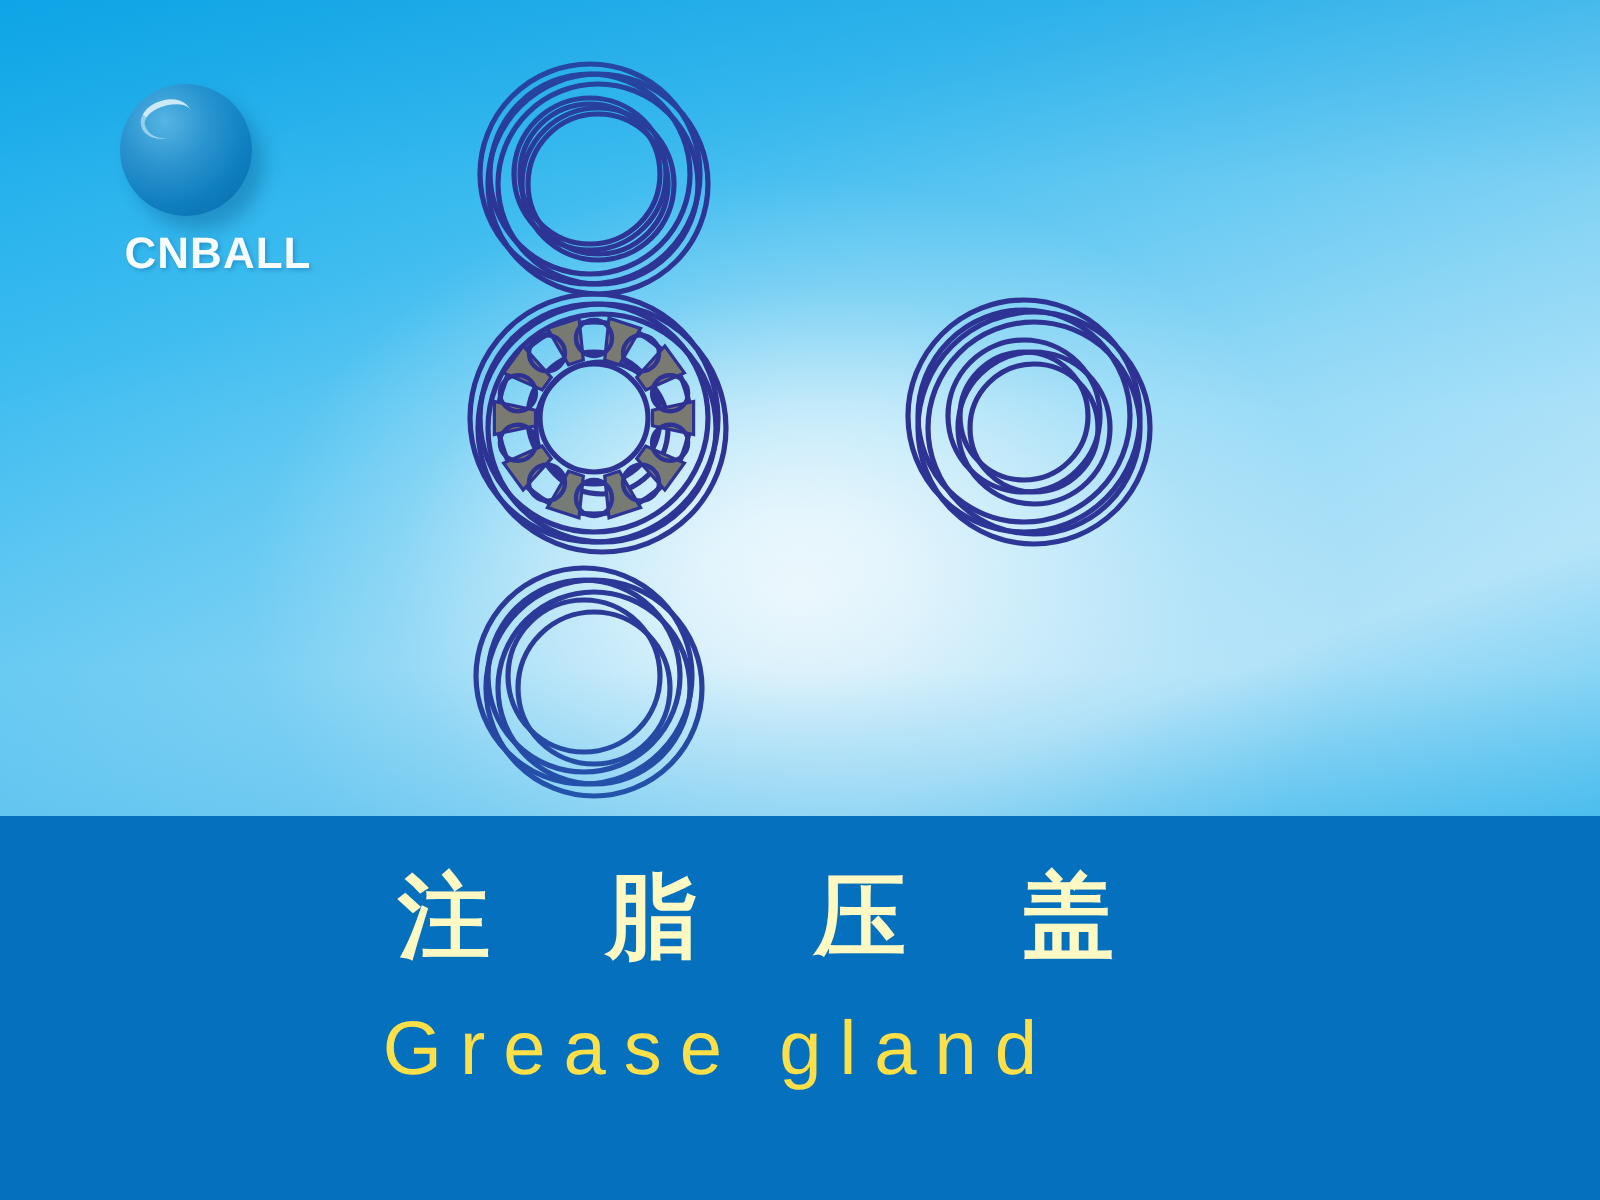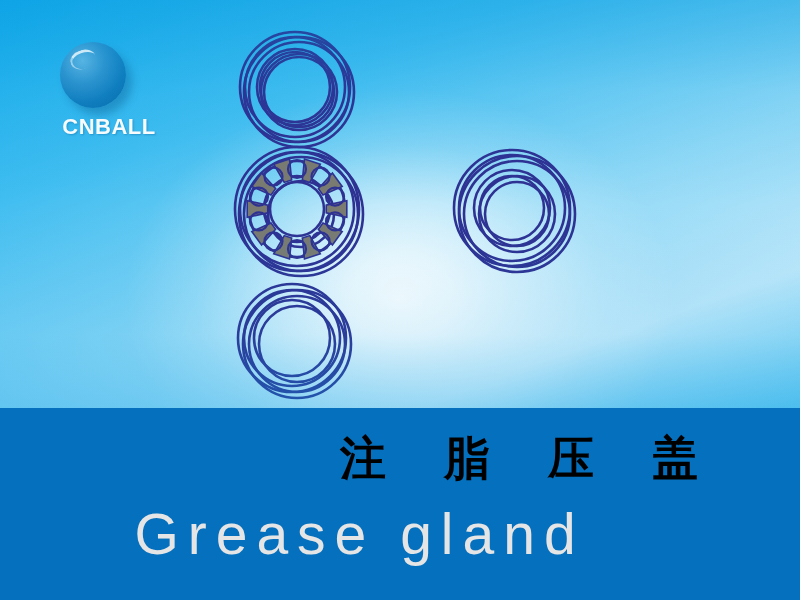--- a/index.html
+++ b/index.html
@@ -111,39 +111,39 @@
     top: 408px;
     width: 800px;
     height: 192px;
     background: #0470be;
   }
   .caption-cn {
     position: absolute;
     left: 0;
     top: 26px;
     width: 756px;
-    text-align: right;
-    color: #000000;
+    text-align: center;
+    color: #fef9c3;
     font-family: "DejaVu Sans", "Liberation Sans", sans-serif;
     font-size: 46px;
     font-weight: bold;
     letter-spacing: 58px;
     text-indent: 58px;
     line-height: 1.06;
     white-space: nowrap;
   }
   .caption-en {
     position: absolute;
     left: 0;
     top: 98px;
     width: 710px;
     text-align: center;
-    color: #e5e5e5;
+    color: #fde047;
     font-family: "Liberation Sans", sans-serif;
-    font-size: 57px;
+    font-size: 38px;
     font-weight: normal;
     letter-spacing: 9px;
     text-indent: 9px;
     line-height: 1.0;
     white-space: nowrap;
   }
 </style>
 </head>
 <body>
 

